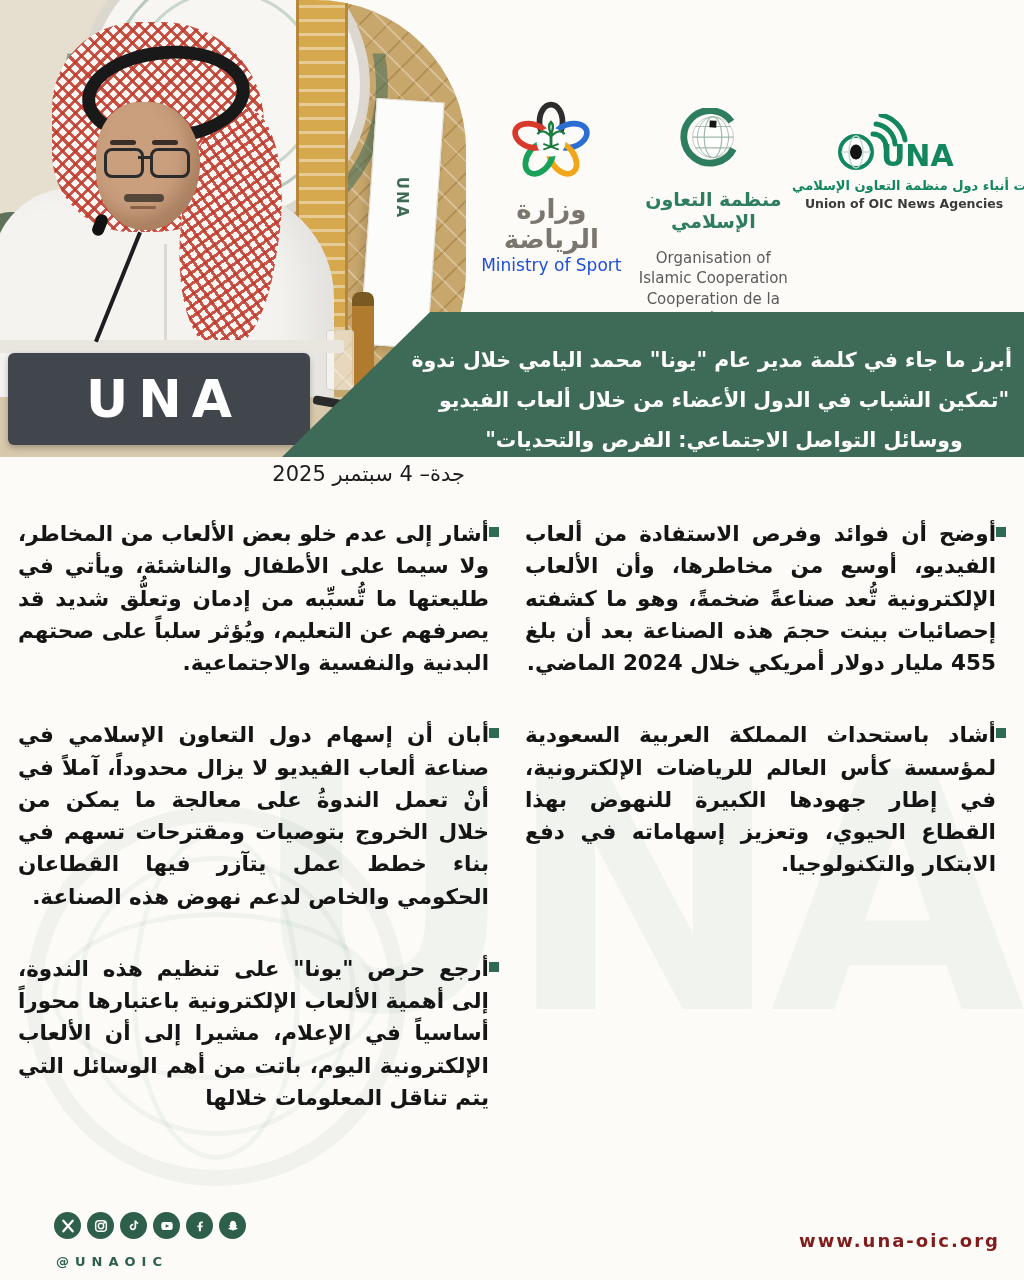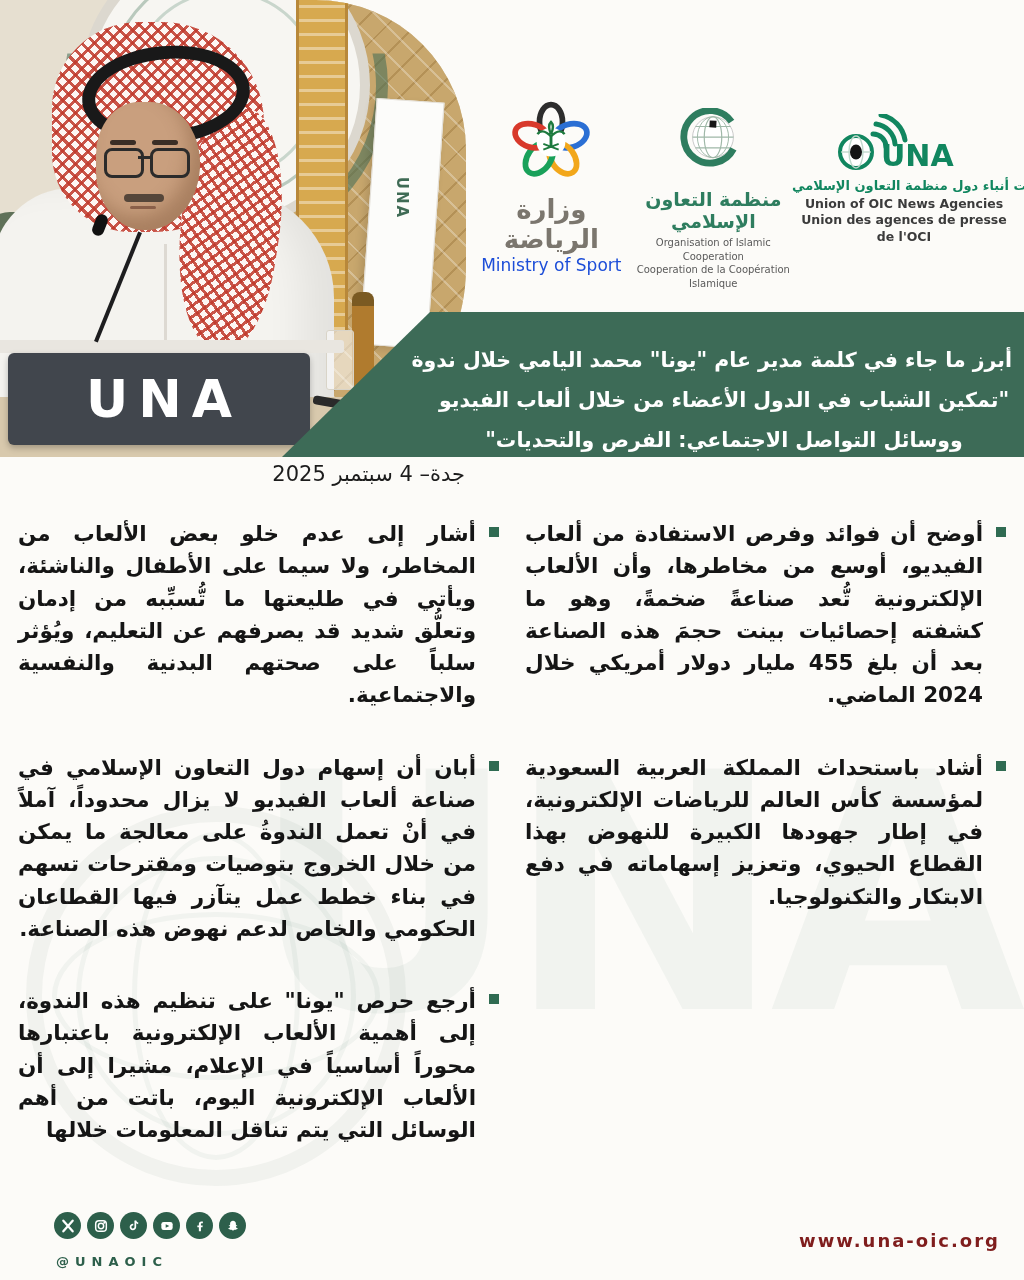--- a/index.html
+++ b/index.html
@@ -63,21 +63,21 @@
     border:1px solid #d9d4c8;border-radius:3px;}
 
   
   .logos{position:absolute;left:468px;top:96px;width:548px;display:flex;justify-content:space-between;z-index:1;}
   .logo-block{text-align:center;}
   .logo-ministry{width:180px;}
   .logo-ministry .ar{font-size:26px;font-weight:bold;color:#7b766e;margin-top:2px;}
   .logo-ministry .en{font-size:17px;color:#1d4ed8;margin-top:1px;}
   .logo-oic{width:170px;padding-top:12px;}
   .logo-oic .callig{font-size:19px;font-weight:bold;color:#2e7d5f;margin-top:4px;}
-  .logo-oic .sub{font-size:10px;color:#5a5a5a;line-height:1.35;margin-top:4px;}
+  .logo-oic .sub{font-size:15px;color:#5a5a5a;line-height:1.35;margin-top:16px;}
   .logo-una{width:224px;padding-top:18px;}
   .logo-una .callig{font-size:13px;font-weight:bold;color:#11865f;margin-top:2px;white-space:nowrap;}
   .logo-una .sub{font-size:12.5px;font-weight:bold;color:#3b3b3b;line-height:1.3;margin-top:3px;}
 
   
   .banner{position:absolute;left:0;top:312px;width:1024px;height:145px;background:#3d6b57;
     clip-path:polygon(430px 0,1024px 0,1024px 145px,282px 145px);z-index:3;}
   .banner-text{position:absolute;left:436px;right:12px;top:340px;z-index:4;text-align:center;direction:rtl;
     color:#fff;font-weight:bold;font-size:20.5px;line-height:40px;}
   .banner-text div{white-space:nowrap;}
@@ -90,21 +90,21 @@
   .wm-globe{position:absolute;left:26px;top:806px;width:348px;height:348px;border-radius:50%;
     border:16px solid rgba(47,95,75,.055);}
   .wm-globe i{position:absolute;display:block;border:5px solid rgba(47,95,75,.05);border-radius:50%;}
   .wm-globe i.m1{inset:10px 90px;} .wm-globe i.m2{inset:90px 10px;} .wm-globe i.m3{inset:34px;}
   .wm-text{position:absolute;left:250px;top:730px;font-size:330px;font-weight:bold;
     color:rgba(47,95,75,.05);letter-spacing:-12px;line-height:1;}
 
   
   .content{position:absolute;top:518px;left:18px;width:988px;display:flex;gap:26px;direction:rtl;z-index:4;}
   .col{flex:1;}
-  .item{display:flex;gap:13px;margin-bottom:40px;}
+  .item{display:flex;margin-bottom:40px;}
   .bullet{flex:none;width:10px;height:10px;background:#2f6b52;margin-top:9px;}
   .item p{margin:0;flex:1;font-size:21.5px;line-height:1.5;font-weight:bold;color:#151515;
     text-align:justify;direction:rtl;}
 
   
   .social-row{position:absolute;left:54px;top:1212px;display:flex;gap:6px;z-index:4;}
   .social{width:27px;height:27px;border-radius:50%;background:#2d5f4b;display:flex;align-items:center;justify-content:center;}
   .social svg{width:16px;height:16px;display:block;}
   .handle{position:absolute;left:56px;top:1254px;font-size:13px;font-weight:bold;color:#2d5f4b;letter-spacing:6px;z-index:4;text-align:right;}
   .website{position:absolute;right:24px;top:1230px;font-size:18px;font-weight:bold;color:#7f1d1d;letter-spacing:2px;z-index:4;}
@@ -199,21 +199,20 @@
         <path d="M52 1 A 30 30 0 0 1 76 26" fill="none" stroke="#11865f" stroke-width="5" stroke-linecap="round"></path>
         <circle cx="27" cy="38" r="16" fill="#ffffff" stroke="#11865f" stroke-width="4"></circle>
         <ellipse cx="27" cy="38" rx="7" ry="16" fill="none" stroke="#bfd8cc" stroke-width="1.4"></ellipse>
         <path d="M12 38 h30" stroke="#bfd8cc" stroke-width="1.4"></path>
         <ellipse cx="27" cy="38" rx="6" ry="7.5" fill="#141414"></ellipse>
         <text x="52" y="52" font-size="30" font-weight="bold" fill="#11865f" font-family="DejaVu Sans, sans-serif">UNA</text>
       </svg>
       <div class="callig">اتحاد وكالات أنباء دول منظمة التعاون الإسلامي</div>
       <div class="sub">
         <div>Union of OIC News Agencies</div>
-        <div>Union des agences de presse de l'OCI</div>
       </div>
     </div>
   </div>
 
   <div class="banner"></div>
   <div class="banner-text">
     <div>أبرز ما جاء في كلمة مدير عام "يونا" محمد اليامي خلال ندوة</div>
     <div>"تمكين الشباب في الدول الأعضاء من خلال ألعاب الفيديو</div>
     <div>ووسائل التواصل الاجتماعي: الفرص والتحديات"</div>
   </div>

